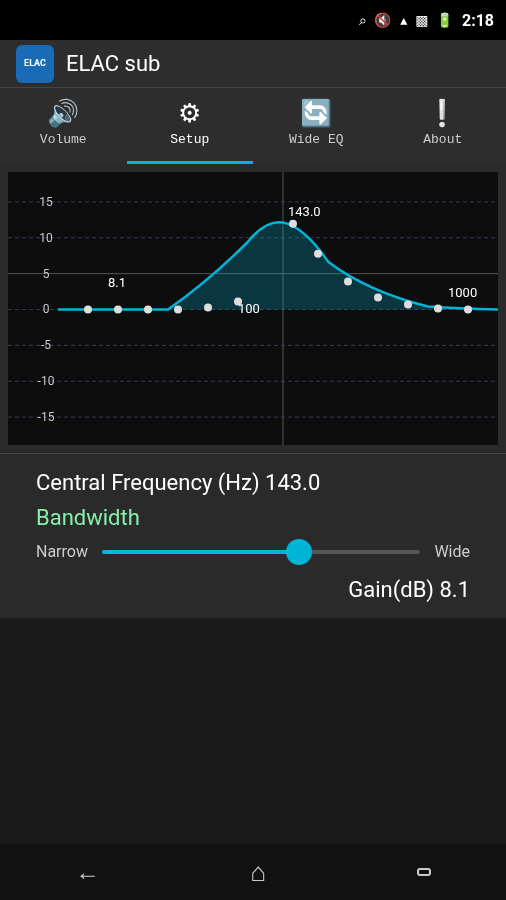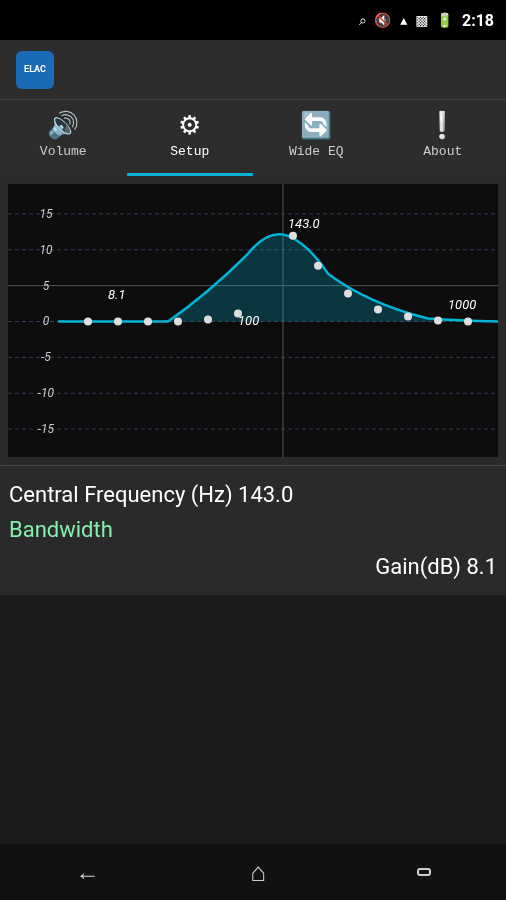--- a/index.html
+++ b/index.html
@@ -22,21 +22,21 @@
       justify-content: flex-end;
       padding: 0 12px;
       gap: 8px;
     }
     .status-icon { font-size: 14px; color: #fff; }
     .status-time { font-size: 16px; color: #fff; font-weight: bold; }
 
     
     #title-bar {
       width: 100%;
-      height: 60px;
+      height: 48px;
       background: #2d2d2d;
       display: flex;
       align-items: center;
       padding: 0 16px;
       gap: 12px;
       border-bottom: 1px solid #444;
     }
     .app-logo {
       width: 38px;
       height: 38px;
@@ -91,27 +91,26 @@
       background: #2a2a2a;
       padding: 8px;
       border-bottom: 1px solid #444;
     }
     #eq-chart {
       width: 100%;
       height: 100%;
       background: #8b5cf6;
       position: relative;
       overflow: hidden;
-      font-style: italic;
     }
 
     
     #controls {
       background: #2a2a2a;
-      padding: 16px 9px;
+      padding: 16px 36px;
     }
     .control-label {
       font-size: 22px;
       color: #fff;
       margin-bottom: 10px;
     }
     .slider-row {
       display: flex;
       align-items: center;
       gap: 10px;
@@ -194,20 +193,21 @@
   <span class="status-icon">▴</span>
   <span class="status-icon">▩</span>
   <span class="status-icon">🔋</span>
   <span class="status-time">2:18</span>
 </div>
 
 <div id="title-bar">
   <div class="app-logo">
     <span style="font-size:9px;line-height:1.1;">ELAC</span>
   </div>
+  <span class="app-title">ELAC sub</span>
 </div>
 
 <div id="tab-bar">
   <div class="tab">
     <span class="tab-icon">🔊</span>
     <span class="tab-label">Volume</span>
   </div>
   <div class="tab active">
     <span class="tab-icon">⚙</span>
     <span class="tab-label">Setup</span>
@@ -271,20 +271,28 @@
     </svg>
   </div>
 </div>
 
 <div id="controls">
   <div class="control-label">Central Frequency (Hz) 143.0</div>
 
 
   <div class="section-title">Bandwidth</div>
 
+  <div class="slider-row" style="margin-top:8px;">
+    <span class="slider-min-label" style="min-width:56px;">Narrow</span>
+    <div class="slider-track">
+      <div class="slider-fill" style="width: 62%;"></div>
+      <div class="slider-thumb" style="left: calc(62% - 13px);"></div>
+    </div>
+    <span class="slider-max-label" style="min-width:40px;">Wide</span>
+  </div>
 
   <div class="gain-label">Gain(dB) 8.1</div>
 </div>
 
 <div id="bottom-nav">
   <span class="nav-icon" style="font-size:24px;">←</span>
   <span class="nav-icon" style="font-size:26px;">⌂</span>
   <span class="nav-icon" style="font-size:22px; border: 2px solid #ccc; padding: 2px 5px; border-radius: 3px;"></span>
 </div>
 

